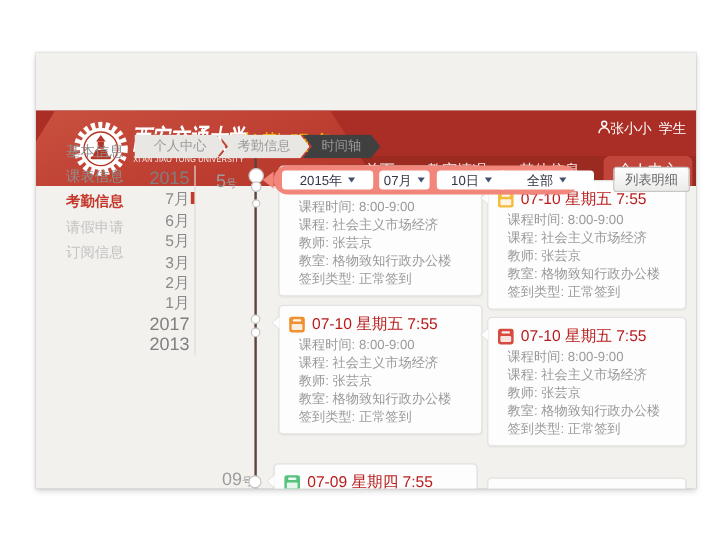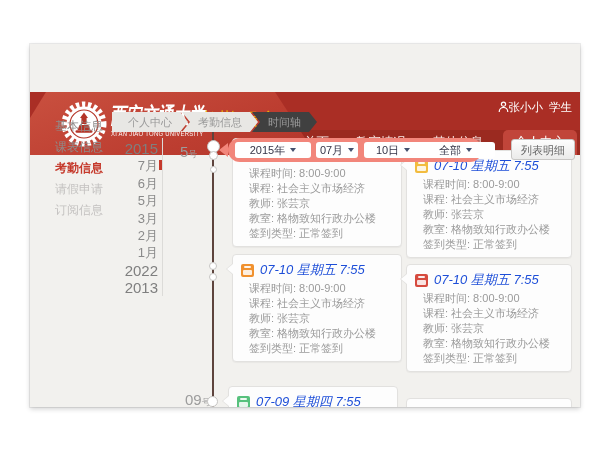--- a/index.html
+++ b/index.html
@@ -66,21 +66,21 @@
       color:#666;z-index:10;box-sizing:border-box;cursor:pointer;font-family:Liberation Serif, serif;}
 
   
   .card{position:absolute;background:#fdfdfd;border:1px solid #e2e1df;border-radius:4px;z-index:2;
         box-shadow:0 1px 1px rgba(0,0,0,.04);box-sizing:border-box;}
   .card .ptr1{position:absolute;left:-7px;top:8px;width:0;height:0;border-top:6px solid transparent;
               border-bottom:6px solid transparent;border-right:7px solid #e2e1df;}
   .card .ptr2{position:absolute;left:-6px;top:9px;width:0;height:0;border-top:5px solid transparent;
               border-bottom:5px solid transparent;border-right:6px solid #fdfdfd;}
   .chead{display:flex;align-items:center;gap:6px;padding:6px 8px 2px 8px;}
-  .ctitle{font-size:13px;color:#1d4ed8;font-style:italic;}
+  .ctitle{font-size:13px;color:#b91c1c;}
   .cal{position:relative;width:13px;height:13px;border-radius:2px;flex:0 0 13px;}
   .cal::before{content:"";position:absolute;left:3px;right:3px;top:2px;height:2px;background:rgba(255,255,255,.9);border-radius:1px;}
   .cal::after{content:"";position:absolute;left:2px;right:2px;top:6px;bottom:2px;background:rgba(255,255,255,.85);border-radius:1px;}
   .crow{padding:0 8px 0 16px;line-height:15px;font-size:11px;color:#9a9a9a;white-space:nowrap;}
   .cpadbot{height:5px;}
 </style>
 </head>
 <body>
 
 <div class="canvas">
@@ -139,21 +139,21 @@
     </div>
 
     <div class="years">
       <div class="yr">2015</div>
       <div>7月</div>
       <div>6月</div>
       <div>5月</div>
       <div>3月</div>
       <div>2月</div>
       <div>1月</div>
-      <div class="yr">2022</div>
+      <div class="yr">2017</div>
       <div class="yr">2013</div>
     </div>
     <div class="ydivider"></div>
     <div class="mtick"></div>
 
     <div class="daylbl" style="left:150px;top:99px"><span class="n">5</span><span class="s">号</span></div>
     <div class="daylbl" style="left:155px;top:347px"><span class="n">09</span><span class="s">号</span></div>
 
     <div class="tline"></div>
     <div class="node" style="left:177px;top:96px;width:13px;height:13px"></div>

